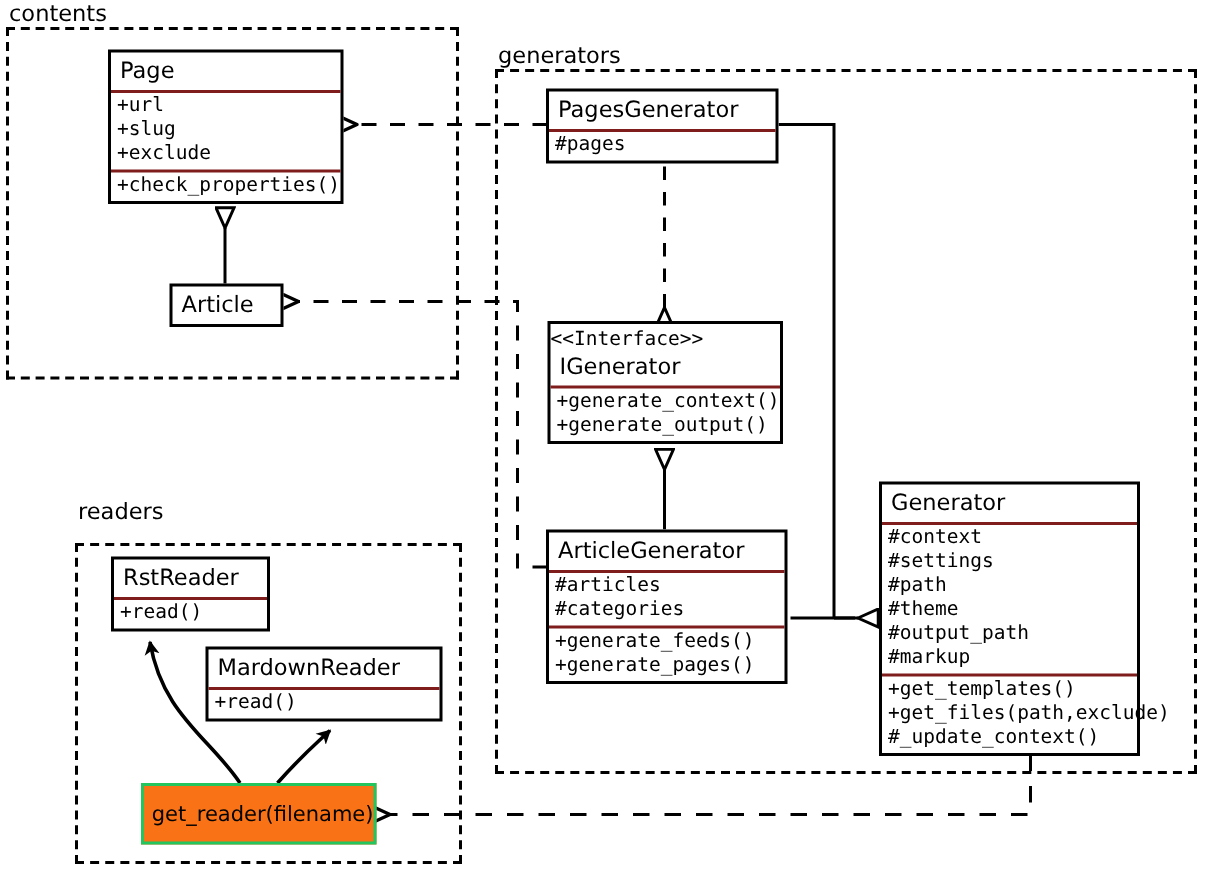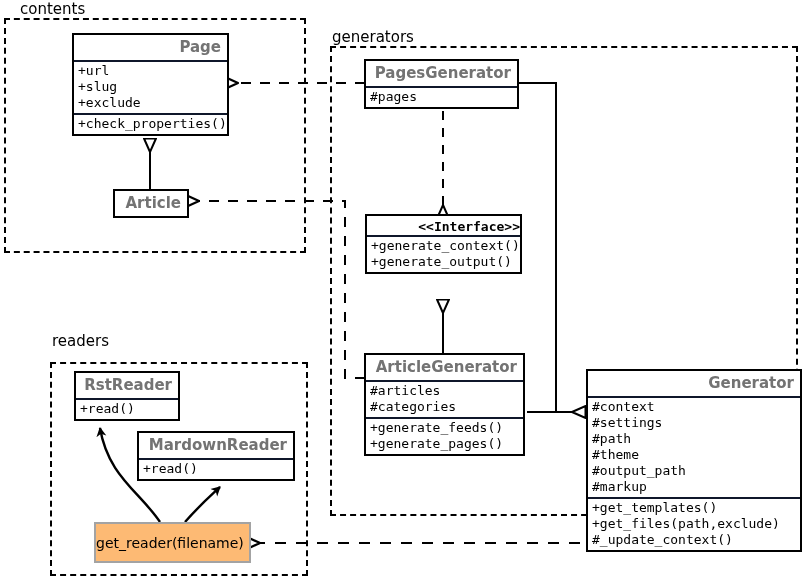--- a/index.html
+++ b/index.html
@@ -41,58 +41,58 @@
   }
   
   .uml-class {
     position: absolute;
     border: 2px solid #000;
     background: #ffffff;
     box-sizing: border-box;
     z-index: 5;
   }
   .uml-name {
-    text-align: right;
-    font-weight: bold;
+    text-align: left;
+    font-weight: normal;
     font-size: 15px;
     font-family: "DejaVu Sans", sans-serif;
-    color: #737373;
+    color: #000000;
     padding: 3px 6px 4px 6px;
     line-height: 18px;
     white-space: nowrap;
   }
   .uml-stereo {
-    text-align: right;
-    font-weight: bold;
+    text-align: left;
+    font-weight: normal;
     font-size: 13px;
     font-family: "DejaVu Sans Mono", monospace;
     color: #000;
     line-height: 16px;
     padding-top: 3px;
   }
   .uml-compartment {
-    border-top: 2px solid #0f172a;
+    border-top: 2px solid #7f1d1d;
     padding: 1px 2px 2px 4px;
   }
   .uml-member {
     font-family: "DejaVu Sans Mono", monospace;
     font-size: 13px;
     line-height: 16px;
     color: #000;
     white-space: nowrap;
   }
   
   .plain-box {
     position: absolute;
-    border: 2px solid #a3a3a3;
-    background: #fdba74;
+    border: 2px solid #22c55e;
+    background: #f97316;
     box-sizing: border-box;
     display: flex;
     align-items: center;
-    justify-content: flex-start;
+    justify-content: flex-end;
     z-index: 5;
   }
   .plain-label {
     font-family: "DejaVu Sans", sans-serif;
     font-size: 14px;
     color: #000;
     white-space: nowrap;
   }
 </style>
 </head>
@@ -146,21 +146,21 @@
     <g>
       <path d="M 160,522 C 140,492 108,476 100,428" fill="none" stroke="#000" stroke-width="2.4" marker-end="url(#solid-arrow)"></path>
     </g>
 
     <g>
       <path d="M 185,522 C 200,505 206,500 220,487" fill="none" stroke="#000" stroke-width="2.4" marker-end="url(#solid-arrow)"></path>
     </g>
   </svg>
 
   <div class="package" style="left:4px; top:18px; width:302px; height:235px;"></div>
-  <div class="pkg-label" style="left:6px; top:1px;margin-left:14px;">contents</div>
+  <div class="pkg-label" style="left:6px; top:1px;">contents</div>
 
   <div class="package" style="left:330px; top:46px; width:468px; height:470px;"></div>
   <div class="pkg-label" style="left:332px; top:29px;">generators</div>
 
   <div class="package" style="left:50px; top:362px; width:258px; height:214px;"></div>
   <div class="pkg-label" style="left:52px; top:333px;">readers</div>
 
   <div class="uml-class" style="left:72px; top:33px; width:157px;">
     <div class="uml-name">Page</div>
     <div class="uml-compartment">
@@ -179,39 +179,40 @@
 
   <div class="uml-class" style="left:364px; top:59px; width:155px;">
     <div class="uml-name">PagesGenerator</div>
     <div class="uml-compartment">
       <div class="uml-member">#pages</div>
     </div>
   </div>
 
   <div class="uml-class" style="left:365px; top:214px; width:157px;">
     <div class="uml-stereo">&lt;&lt;Interface&gt;&gt;</div>
+    <div class="uml-name" style="padding-top:0;">IGenerator</div>
     <div class="uml-compartment">
       <div class="uml-member">+generate_context()</div>
       <div class="uml-member">+generate_output()</div>
     </div>
   </div>
 
   <div class="uml-class" style="left:364px; top:353px; width:161px;">
     <div class="uml-name">ArticleGenerator</div>
     <div class="uml-compartment">
       <div class="uml-member">#articles</div>
       <div class="uml-member">#categories</div>
     </div>
     <div class="uml-compartment">
       <div class="uml-member">+generate_feeds()</div>
       <div class="uml-member">+generate_pages()</div>
     </div>
   </div>
 
-  <div class="uml-class" style="left:586px; top:321px; width:216px;margin-top:48px;">
+  <div class="uml-class" style="left:586px; top:321px; width:174px;">
     <div class="uml-name">Generator</div>
     <div class="uml-compartment">
       <div class="uml-member">#context</div>
       <div class="uml-member">#settings</div>
       <div class="uml-member">#path</div>
       <div class="uml-member">#theme</div>
       <div class="uml-member">#output_path</div>
       <div class="uml-member">#markup</div>
     </div>
     <div class="uml-compartment">

